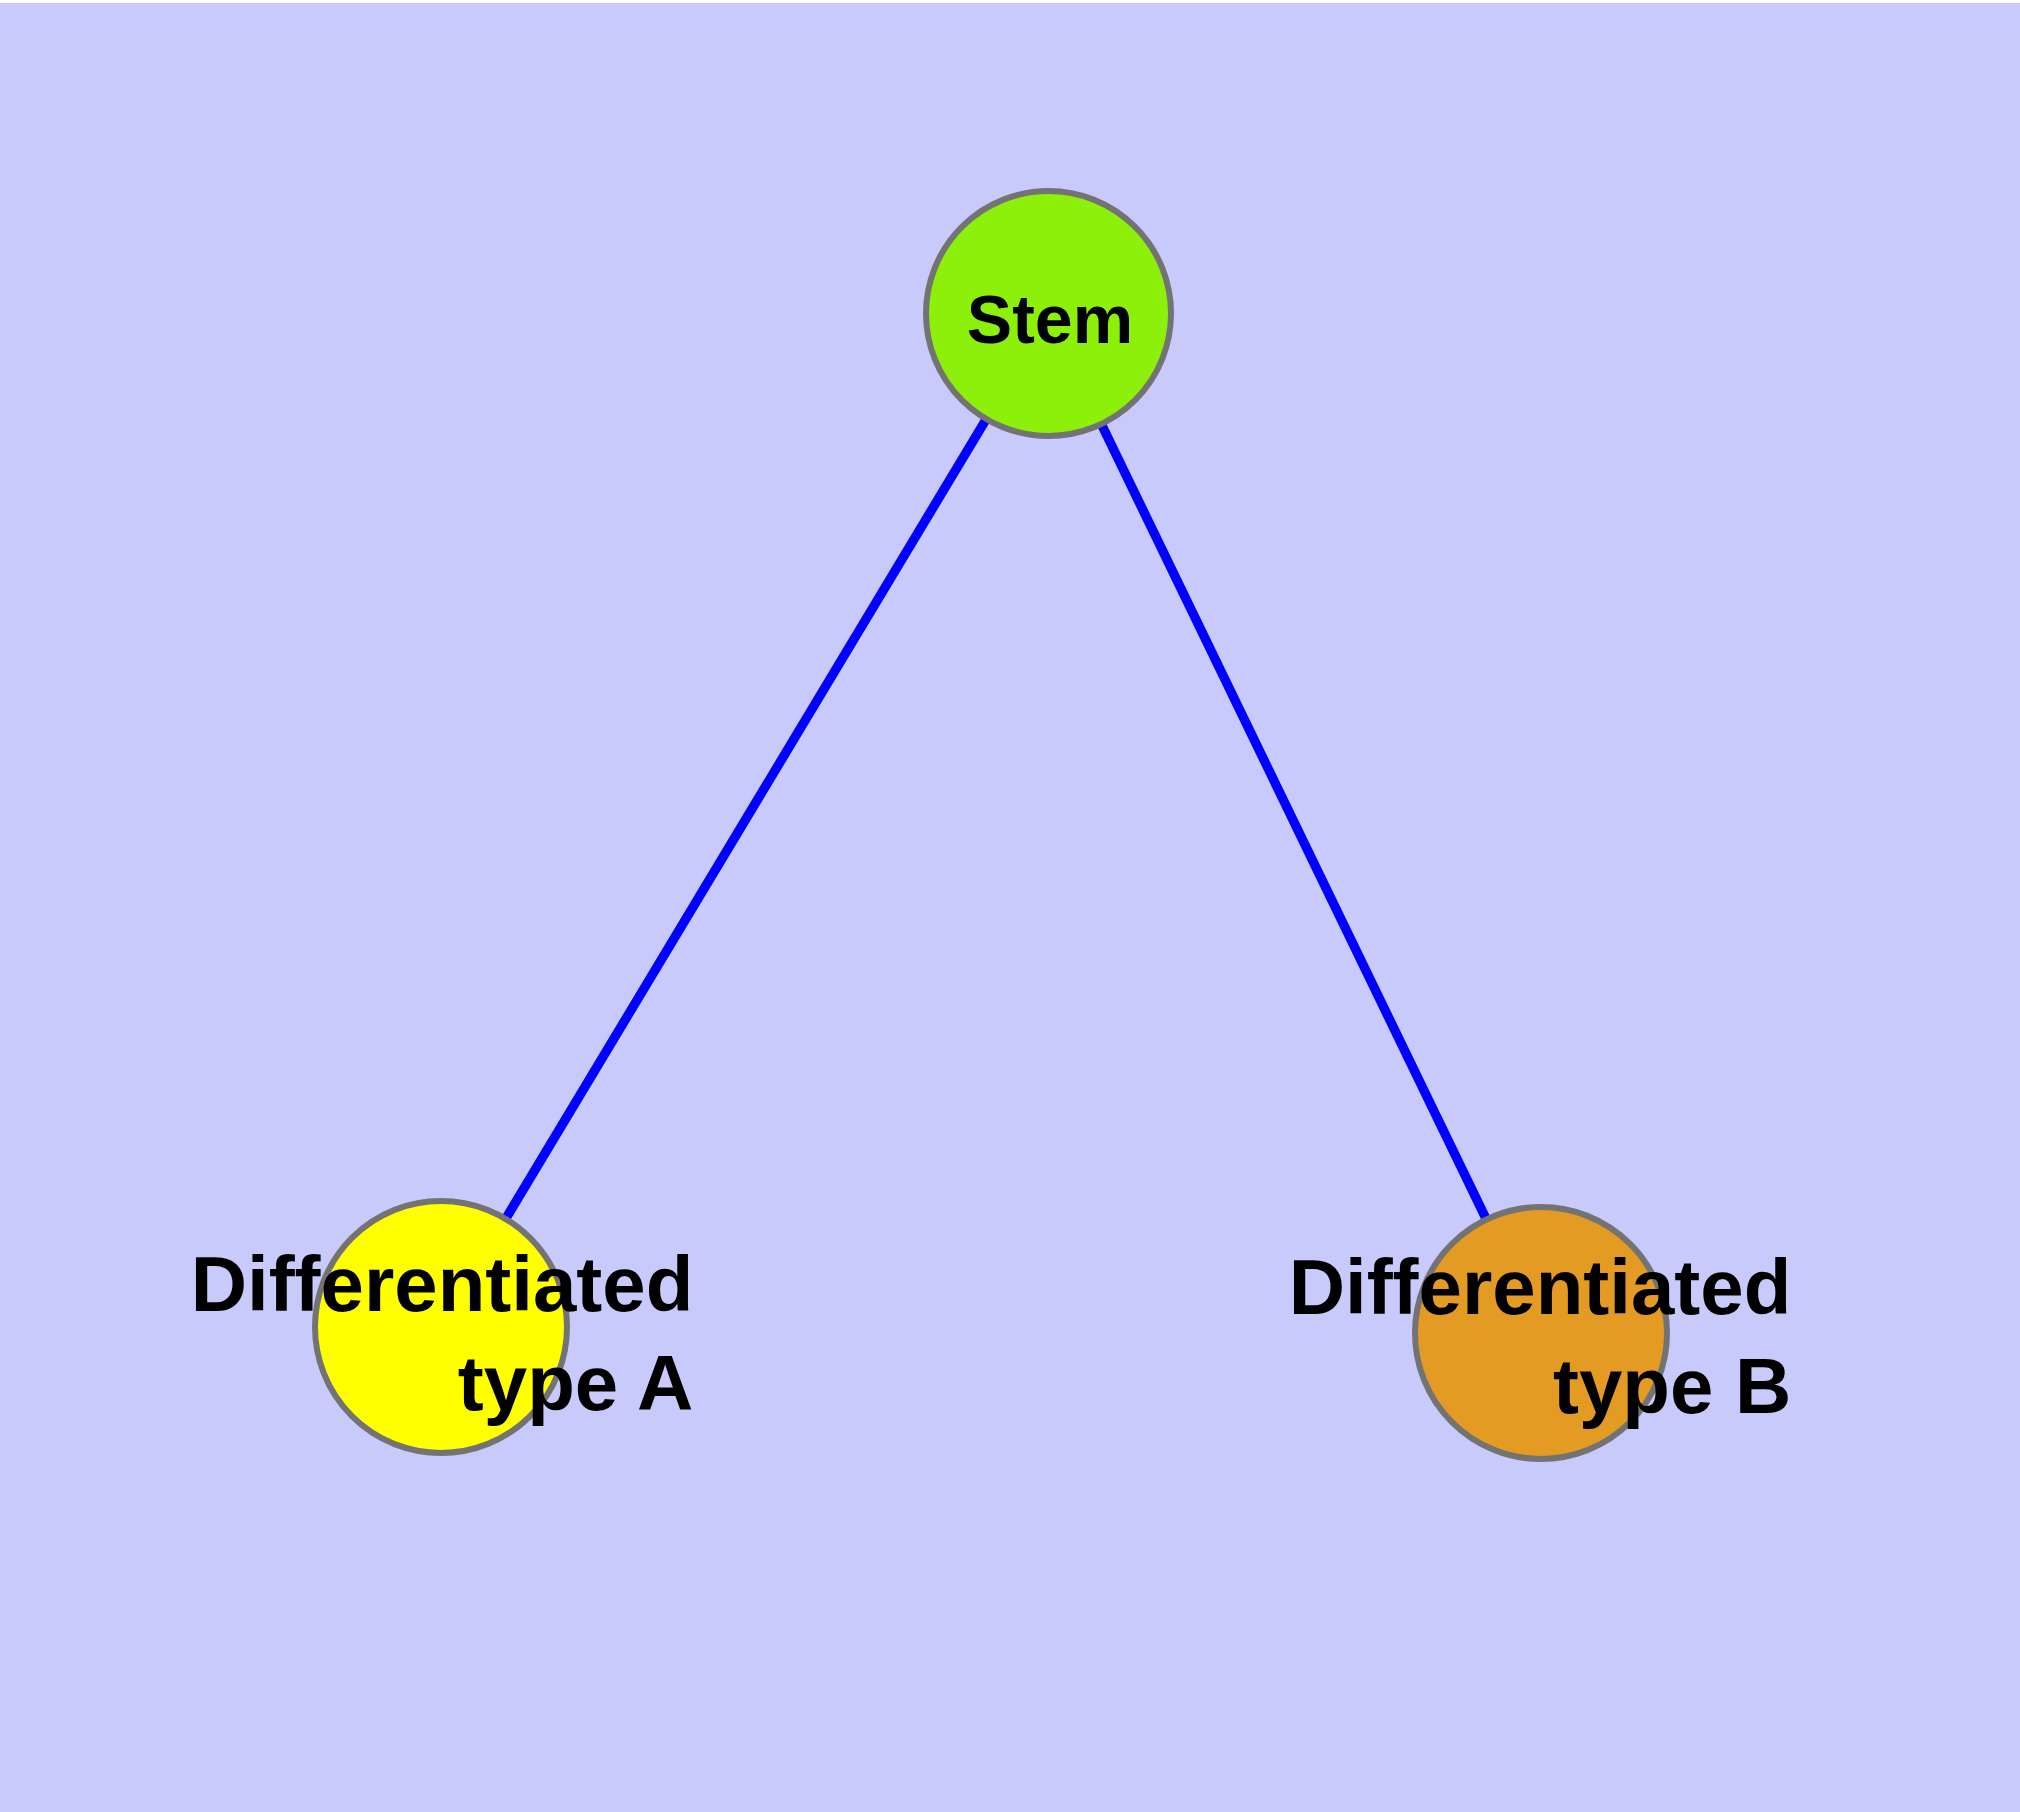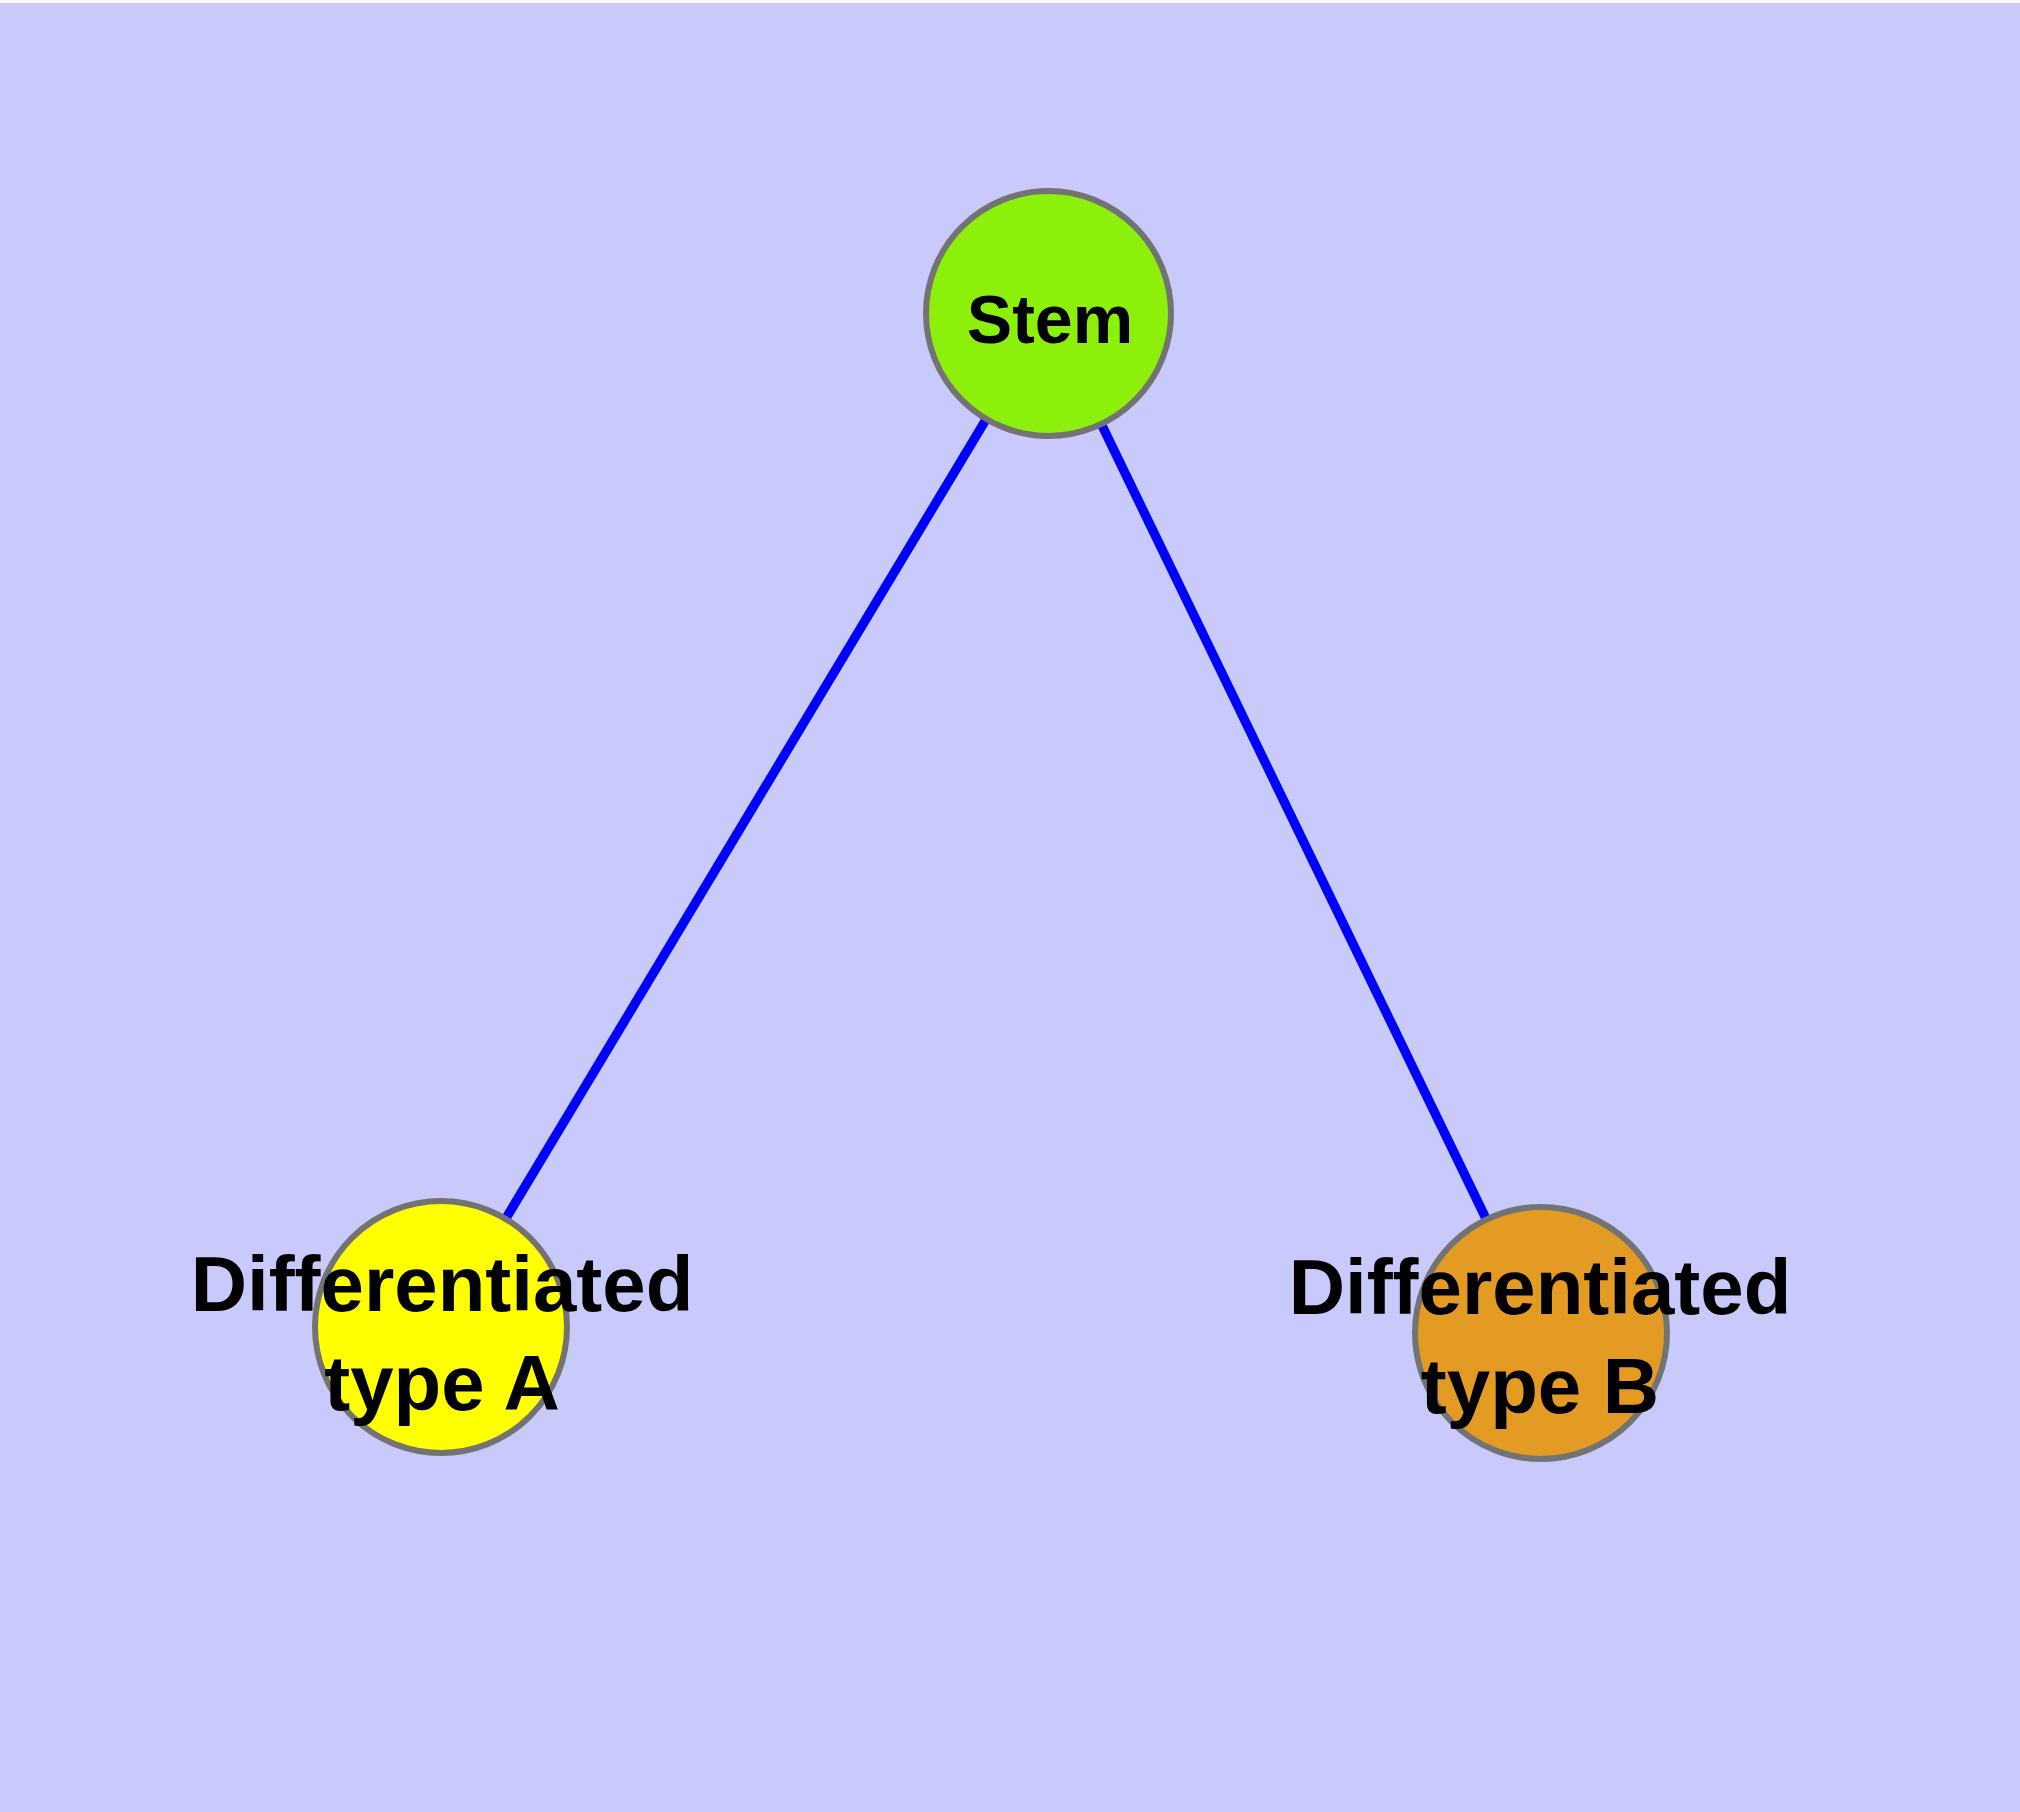--- a/index.html
+++ b/index.html
@@ -35,21 +35,21 @@
   }
   .node-stem   { left: 923px; top: 188px;  width: 251px; height: 251px; }
   .node-type-a { left: 312px;  top: 1198px; width: 258px; height: 258px; }
   .node-type-b { left: 1412px; top: 1204px; width: 258px; height: 258px; }
   .node-label {
     position: absolute;
     transform: translate(-50%, -50%);
     z-index: 3;
     color: #000000;
     font-weight: bold;
-    text-align: center;
+    text-align: right;
     white-space: pre-line;
   }
   .label-stem   { left: 1050px; top: 319px;  font-size: 68px; line-height: 85px; }
   .label-type-a { left: 442px;  top: 1334px; font-size: 78px; line-height: 99px; }
   .label-type-b { left: 1540px; top: 1337px; font-size: 78px; line-height: 99px; }
 </style>
 </head>
 <body>
 
 <div class="canvas" style="background-color: rgb(201, 202, 252);">

